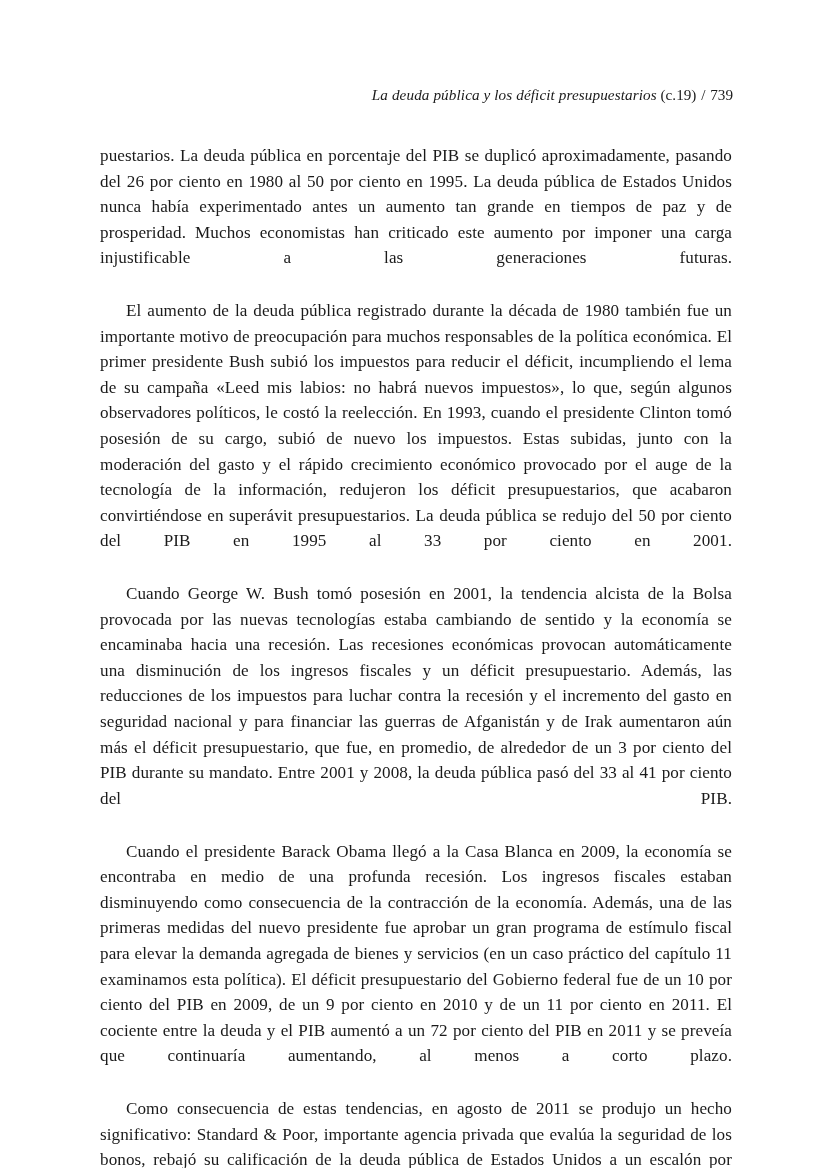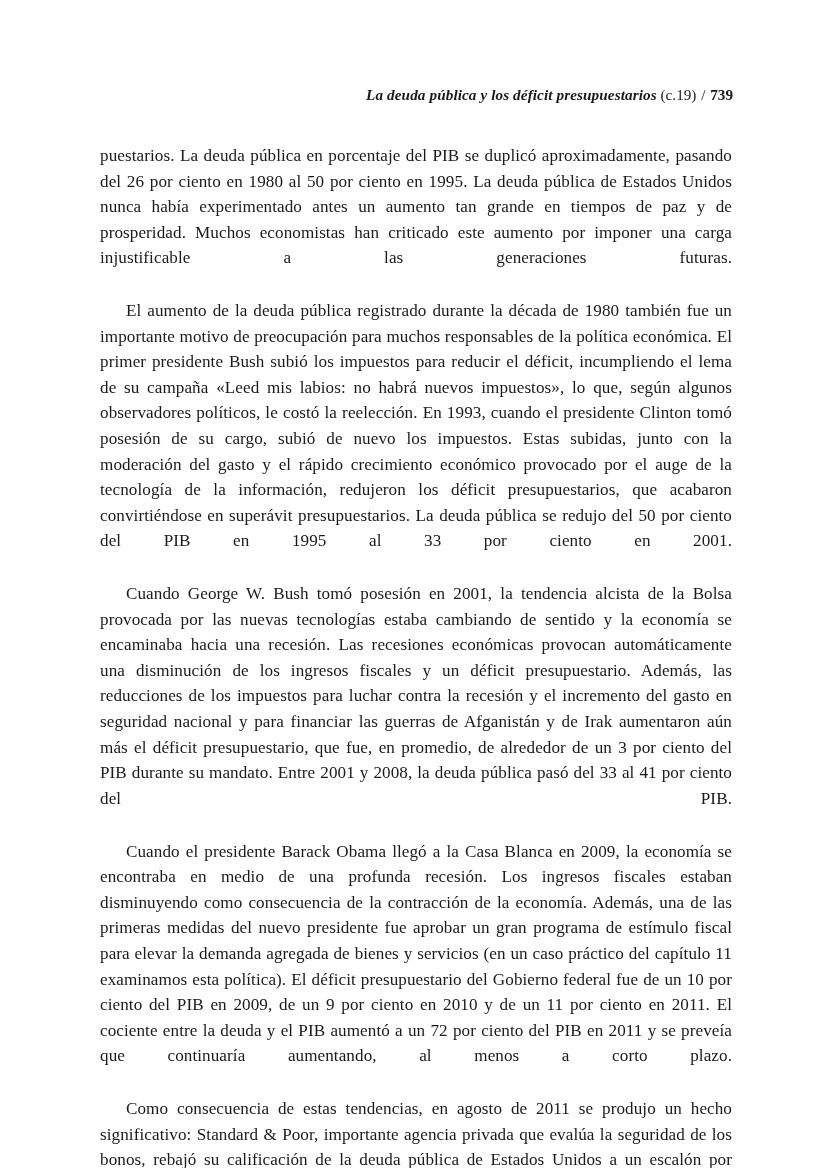--- a/index.html
+++ b/index.html
@@ -31,35 +31,35 @@
     right: 95px;
     top: 86px;
     text-align: right;
     font-size: 15.2px;
     line-height: 1.2;
     white-space: nowrap;
     color: #1a1a1a;
   }
   .running-head .rh-title {
     font-style: italic;
-    font-weight: 700;
+    font-weight: 400;
     letter-spacing: 0.1px;
   }
   .running-head .rh-chapter {
     font-style: normal;
     font-weight: 400;
   }
   .running-head .rh-sep {
     font-style: normal;
     font-weight: 400;
     padding: 0 1px;
   }
   .running-head .rh-folio {
     font-style: normal;
-    font-weight: 700;
+    font-weight: 400;
   }
 
   
   .textblock {
     position: absolute;
     left: 98px;
     top: 141px;
     width: 636px;
   }
 

